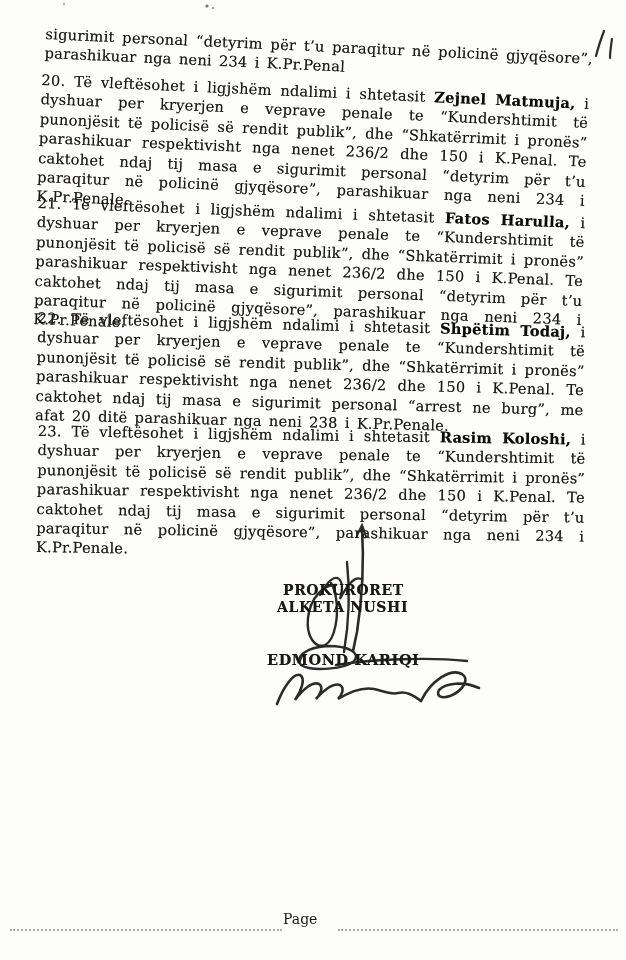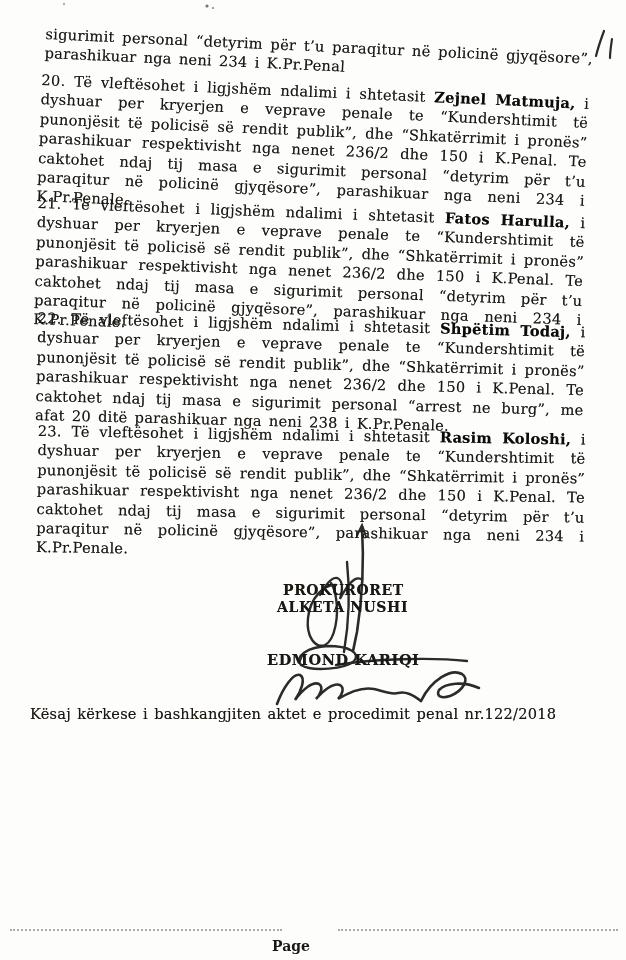--- a/index.html
+++ b/index.html
@@ -35,21 +35,21 @@
     position:absolute; left:30px; top:705px; width:585px;
     font-size:14.6px; letter-spacing:.2px; word-spacing:1.5px;
     text-shadow:0 0 .4px rgba(20,16,10,.55); white-space:nowrap;
   }
   .dots {
     position:absolute; top:929px; height:0;
     border-top:2px dotted #8f8a80; opacity:.7;
   }
   .dots-left  { left:10px;  width:272px; }
   .dots-right { left:338px; width:280px; }
-  .pg-label { position:absolute; left:272px; top:911px; font-size:14px; font-weight:bold;margin-top:27px; }
+  .pg-label { position:absolute; left:283px; top:911px; font-size:14px; font-weight:normal; }
   .pg-num   { position:absolute; left:291px; top:929px; font-size:14px; font-weight:bold;margin-top:34px; }
   .penmarks { position:absolute; left:0; top:0; pointer-events:none; }
 </style>
 </head>
 <body>
 
 <div class="page">
 
   <div class="tblock cont">
     <p>sigurimit personal “detyrim për t’u paraqitur në policinë gjyqësore”, parashikuar nga neni 234 i K.Pr.Penal</p>
@@ -68,21 +68,20 @@
   </div>
 
   <div class="tblock para23">
     <p><span>23. Të vleftësohet i ligjshëm ndalimi i shtetasit </span><span class="name">Rasim Koloshi,</span><span> i dyshuar per kryerjen e veprave penale te “Kundershtimit të punonjësit të policisë së rendit publik”, dhe “Shkatërrimit i pronës” parashikuar respektivisht nga nenet 236/2 dhe 150 i K.Penal. Te caktohet ndaj tij masa e sigurimit personal “detyrim për t’u paraqitur në policinë gjyqësore”, parashikuar nga neni 234 i K.Pr.Penale.</span></p>
   </div>
 
   <div class="sigline sig-title">PROKURORET</div>
   <div class="sigline sig-name1">ALKETA NUSHI</div>
   <div class="sigline sig-name2">EDMOND KARIQI</div>
 
-  <div class="closing">Kësaj kërkese i bashkangjiten aktet e procedimit penal nr.122/2018</div>
 
   <div class="dots dots-left"></div>
   <div class="dots dots-right"></div>
   <div class="pg-label">Page</div>
   <div class="pg-num">11</div>
 
   <svg class="penmarks" width="626" height="960" viewBox="0 0 626 960">
     <g stroke="#1a1a1a" fill="none" stroke-linecap="round" opacity="0.92">
 
       <path stroke-width="2.2" d="M604,31 C601,39 598,48 596,56"></path>

